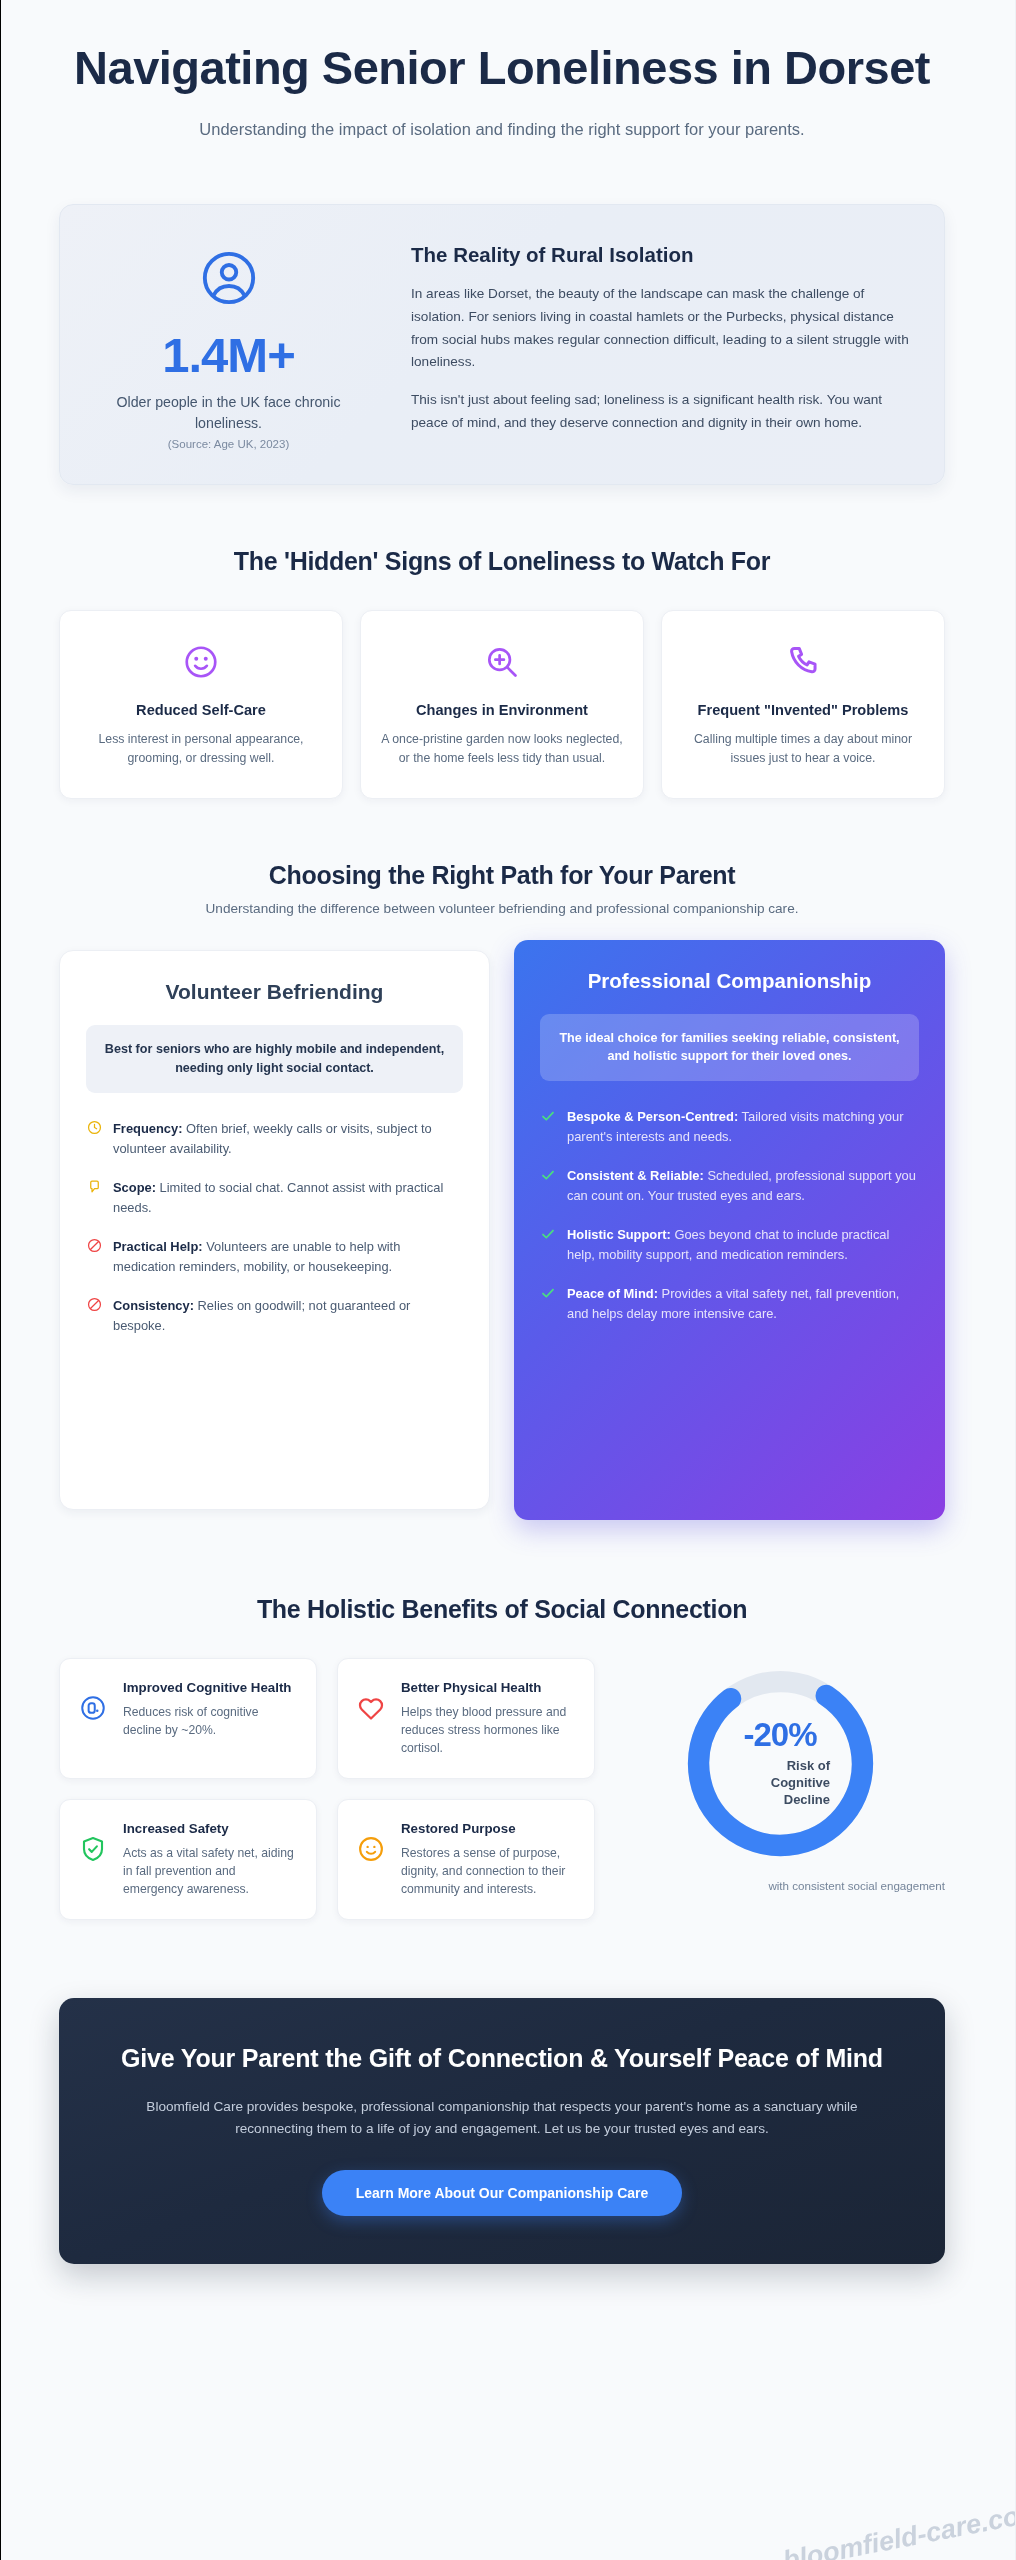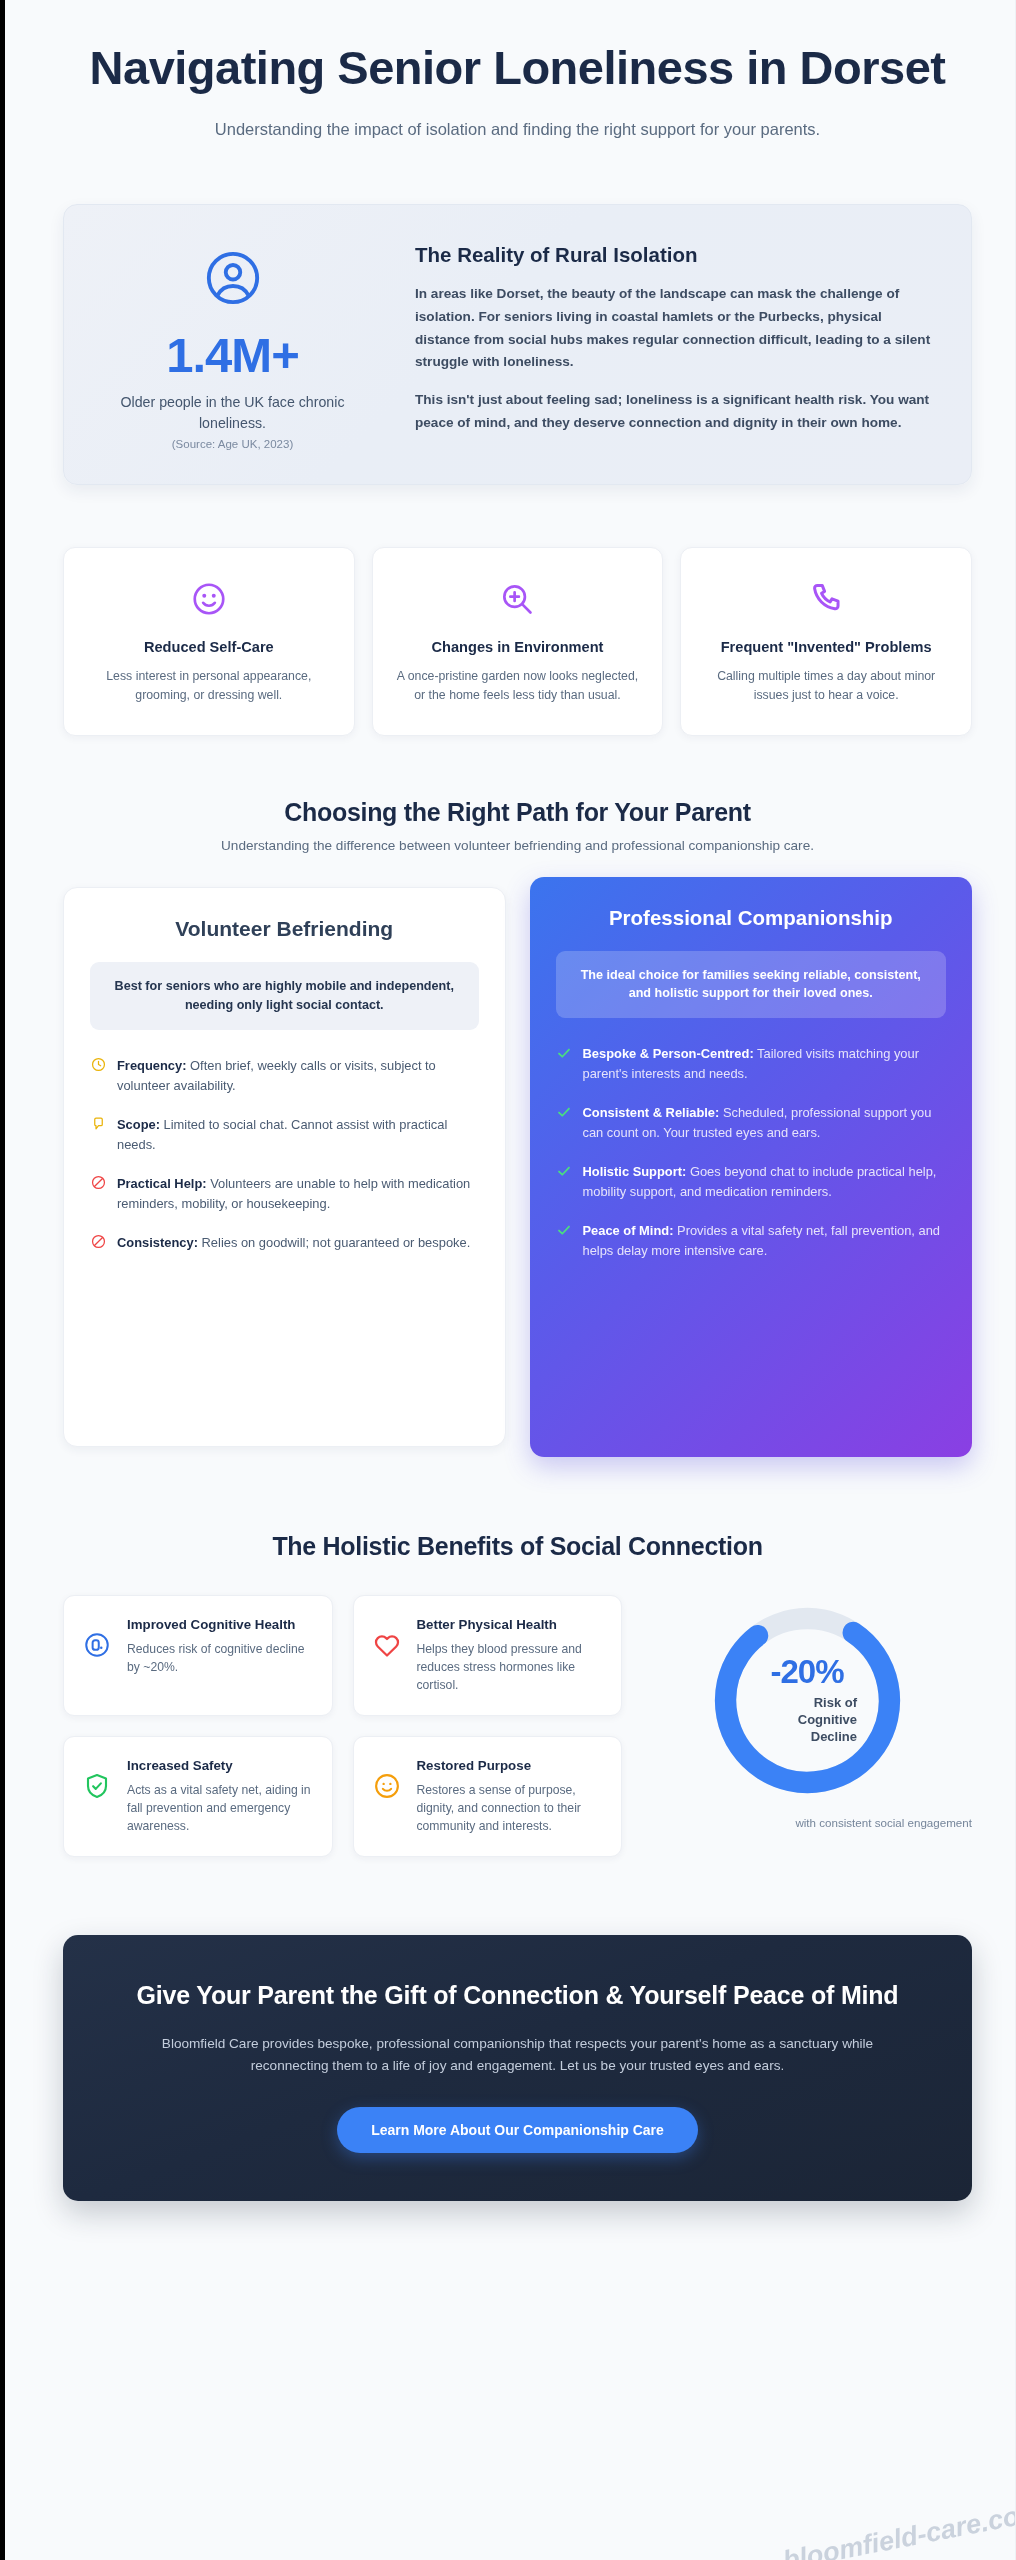--- a/index.html
+++ b/index.html
@@ -7,25 +7,25 @@
     width: 1016px;
     background: #ffffff;
     font-family: "Liberation Sans", sans-serif;
   }
   body { padding: 0; }
 
   .page {
     width: 1016px;
     min-height: 2560px;
     background: #f8fafc;
-    border-left: 5px solid #000000;
+    border-left: 1px solid #000000;
     border-right: 1px solid #eef1f5;
     position: relative;
     overflow: hidden;
-    padding: 0 25px 40px 40px;
+    padding: 0 52px 40px 40px;
   }
 
   
   .hero { padding: 42px 30px 8px 30px; text-align: center; }
   .hero-title {
     font-size: 47px;
     line-height: 1.12;
     font-weight: 700;
     color: #1b2a47;
     letter-spacing: -0.5px;
@@ -82,21 +82,20 @@
     font-size: 20.5px;
     font-weight: 700;
     color: #1b2a47;
     margin-bottom: 16px;
   }
   .reality-p {
     font-size: 13.6px;
     line-height: 1.67;
     color: #3d4c62;
     margin-bottom: 15px;
-    font-weight: bold;
   }
   .reality-p:last-child { margin-bottom: 0; }
 
   
   .section-h {
     text-align: center;
     font-size: 25px;
     font-weight: 700;
     color: #1b2a47;
     letter-spacing: -0.3px;
@@ -365,20 +364,21 @@
       <div class="stat-source">(Source: Age UK, 2023)</div>
     </div>
     <div class="reality-right">
       <div class="reality-h">The Reality of Rural Isolation</div>
       <p class="reality-p">In areas like Dorset, the beauty of the landscape can mask the challenge of isolation. For seniors living in coastal hamlets or the Purbecks, physical distance from social hubs makes regular connection difficult, leading to a silent struggle with loneliness.</p>
       <p class="reality-p">This isn't just about feeling sad; loneliness is a significant health risk. You want peace of mind, and they deserve connection and dignity in their own home.</p>
     </div>
   </div>
 
   <div class="signs-wrap">
+    <h2 class="section-h">The 'Hidden' Signs of Loneliness to Watch For</h2>
     <div class="signs-grid">
 
       <div class="sign-card">
         <div class="sign-icon">
           <svg width="38" height="38" viewBox="0 0 24 24" fill="none" stroke="#a855f7" stroke-width="1.7" stroke-linecap="round">
             <circle cx="12" cy="12" r="9"></circle>
             <circle cx="9" cy="10" r="1.25" fill="#a855f7" stroke="none"></circle>
             <circle cx="15" cy="10" r="1.25" fill="#a855f7" stroke="none"></circle>
             <path d="M8.3 14.4a4.6 4.6 0 0 0 7.4 0"></path>
           </svg>

